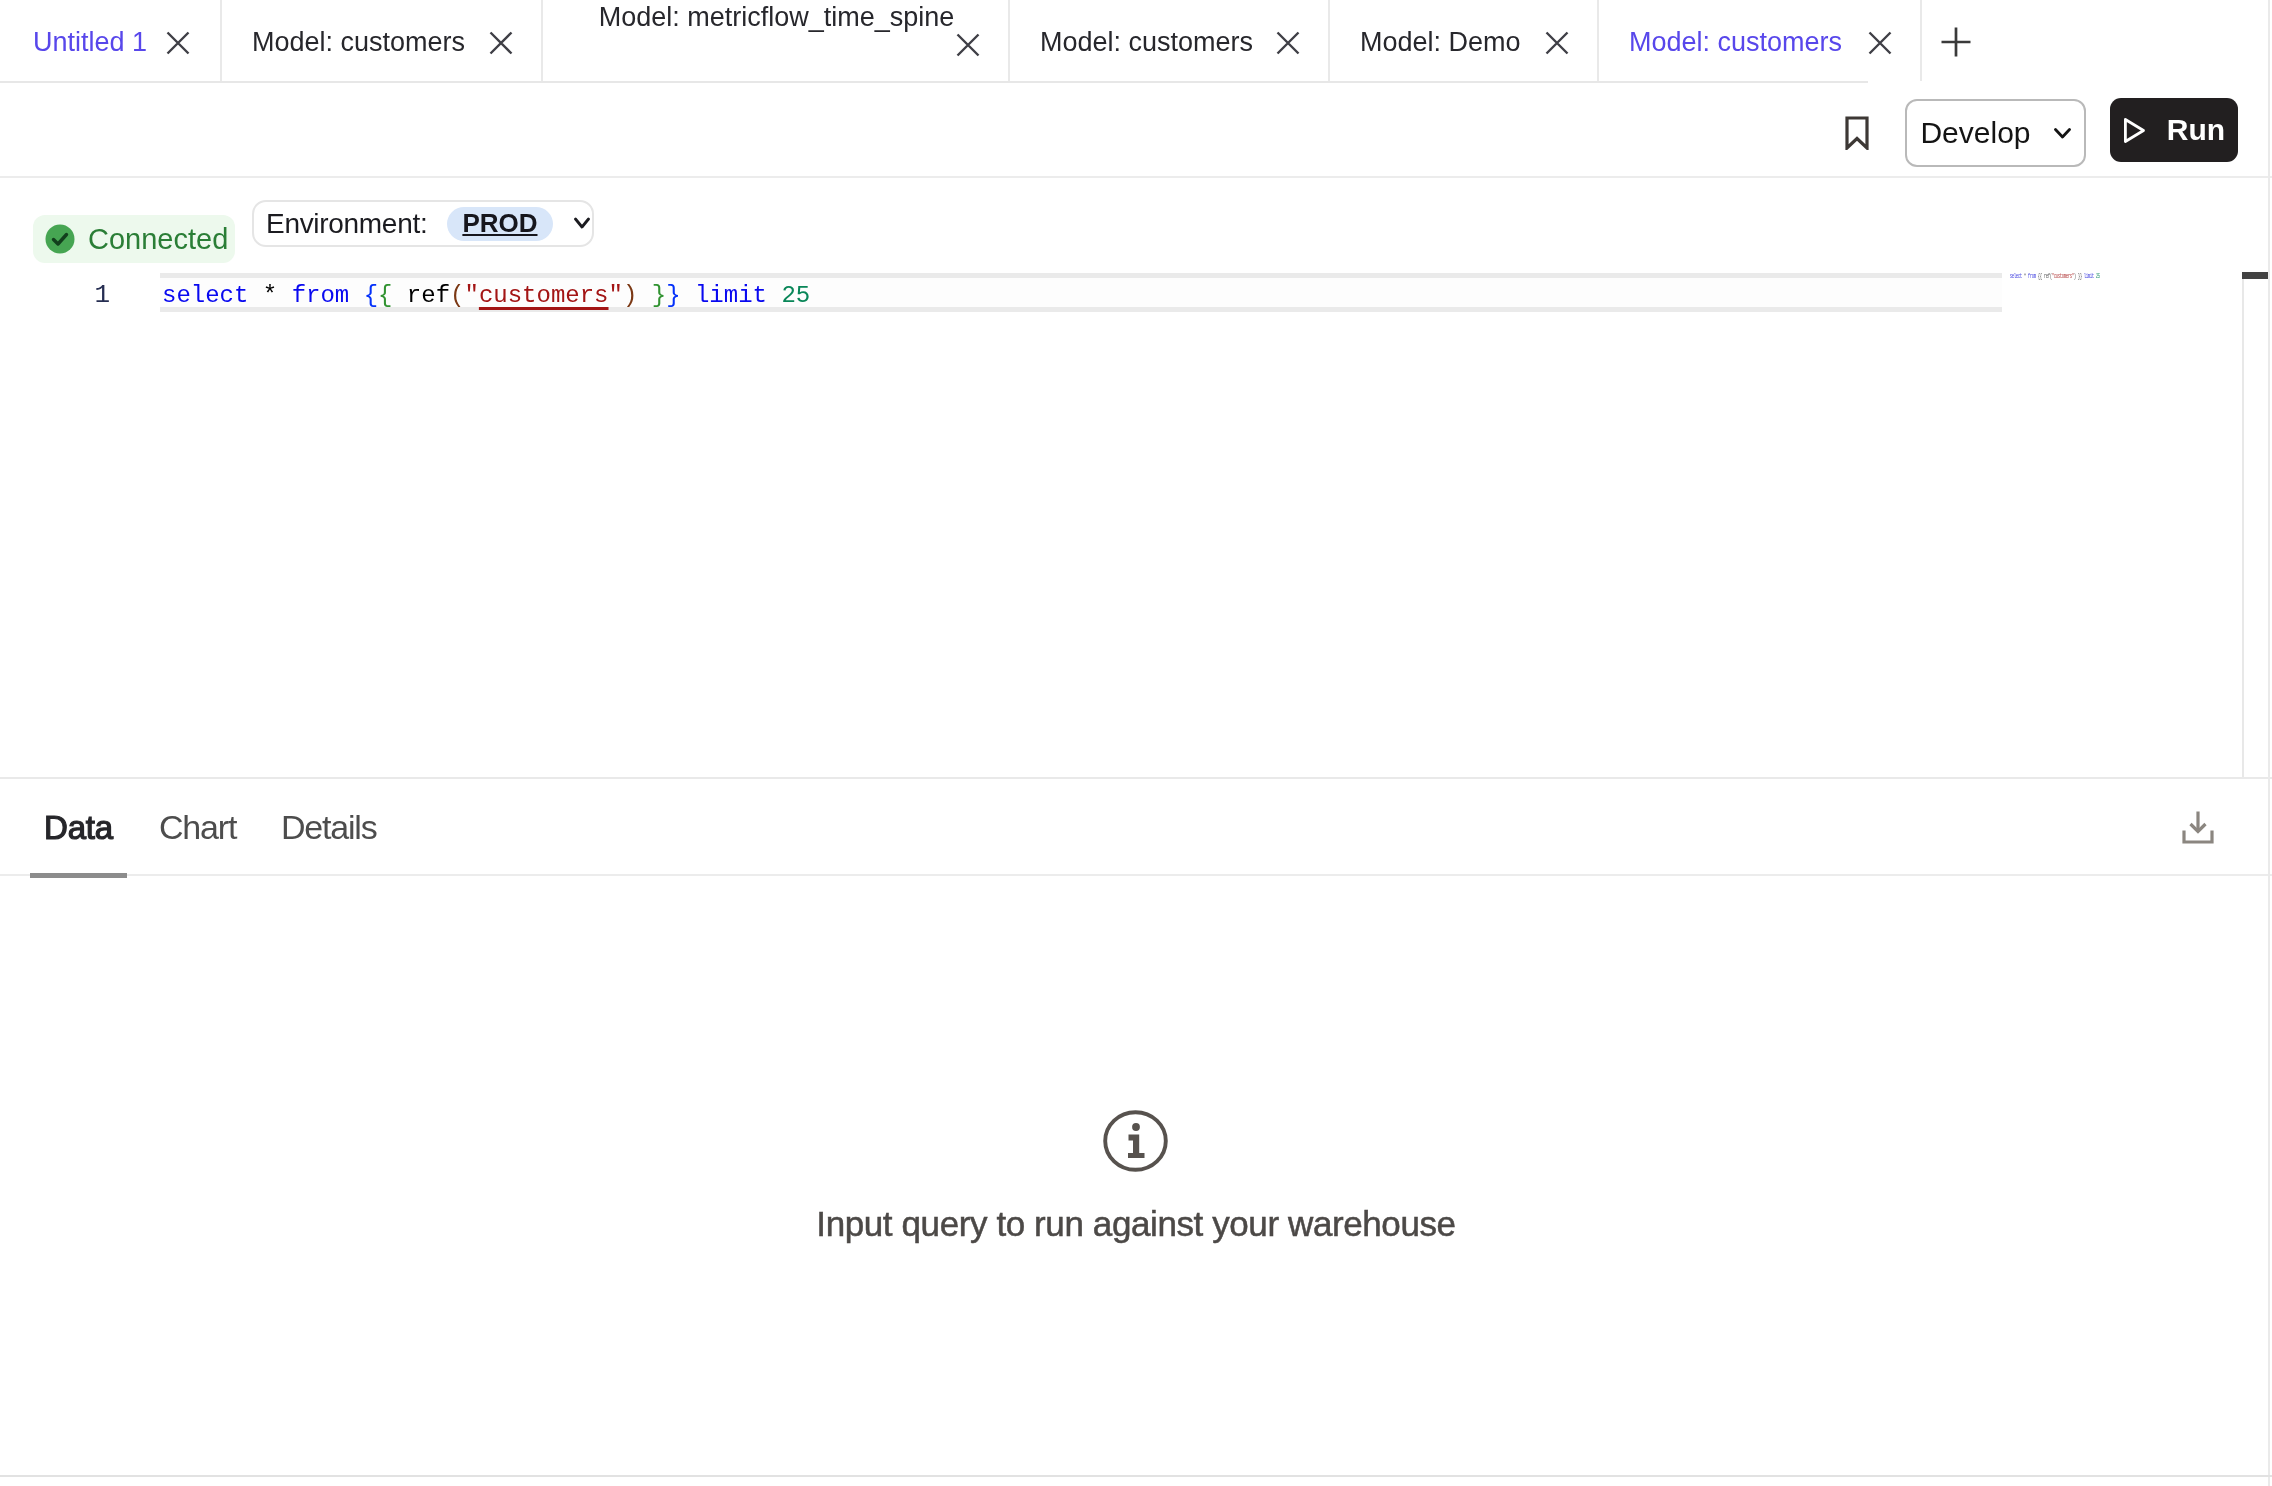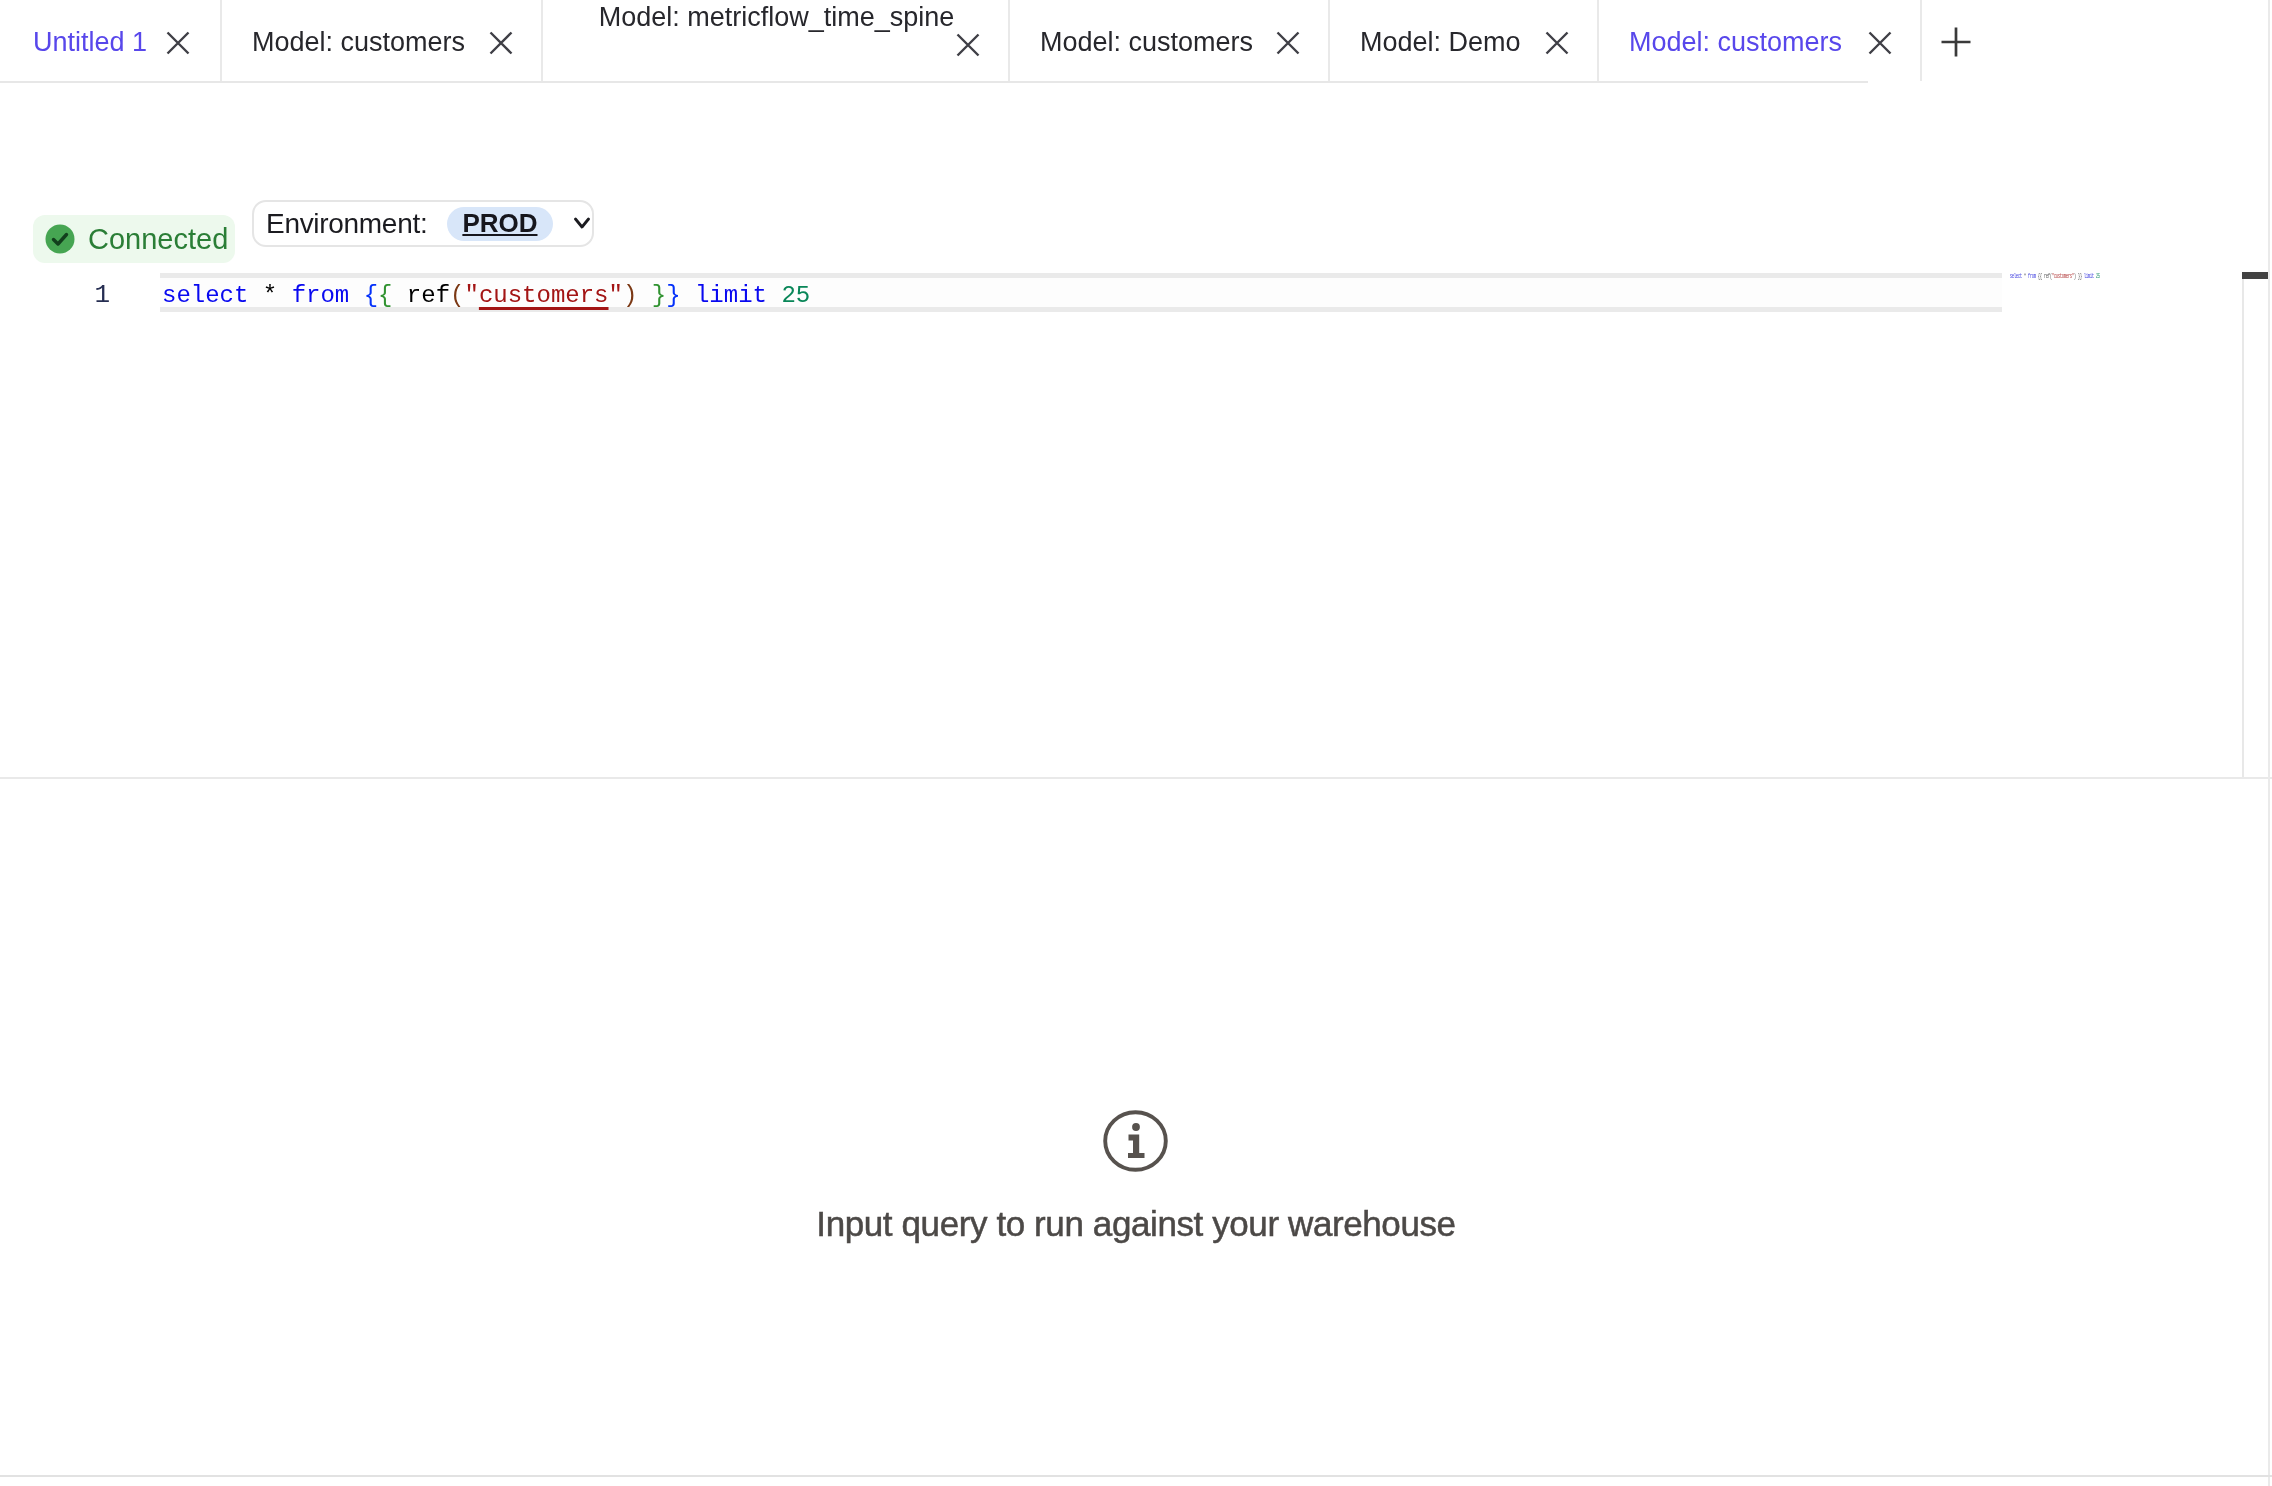--- a/index.html
+++ b/index.html
@@ -119,20 +119,37 @@
           <path d="M1.5 1.5 L22.5 22.5 M22.5 1.5 L1.5 22.5" stroke="#3f3f46" stroke-width="2.4" fill="none"></path>
         </svg>
     </div>
     <div class="plusbox">
       <svg width="32" height="32" viewBox="0 0 32 32" style="position:relative;top:1px;">
           <path d="M16 1.5 V30.5 M1.5 16 H30.5" stroke="#3a3a3a" stroke-width="2.7" fill="none"></path>
         </svg>
     </div>
   </div>
 
+  <div class="toolbar">
+    <svg class="bookmark" width="24" height="34" viewBox="0 0 24 34">
+        <path d="M2 2 H22 V32 L12 22.5 L2 32 Z" fill="none" stroke="#3d3835" stroke-width="3.2" stroke-linejoin="miter"></path>
+      </svg>
+    <div class="btn-develop">
+        <span>Develop</span>
+      <svg width="17" height="11" viewBox="0 0 17 11">
+          <path d="M1.5 1.5 L8.5 9 L15.5 1.5" stroke="#141414" stroke-width="2.8" fill="none" stroke-linecap="round" stroke-linejoin="round"></path>
+        </svg>
+    </div>
+    <div class="btn-run">
+      <svg width="23" height="27" viewBox="0 0 23 27">
+          <path d="M2.4 2.5 L20.5 13.5 L2.4 24.5 Z" stroke="#fff" stroke-width="2.8" fill="none" stroke-linejoin="round"></path>
+        </svg>
+      <span>Run</span>
+    </div>
+  </div>
 
   <div class="editor">
     <div class="pill-connected">
       <svg width="30" height="30" viewBox="0 0 30 30">
           <circle cx="15" cy="15" r="14.5" fill="#46a552"></circle>
           <path d="M8.5 15.5 L13 20 L21.5 10.5" stroke="#123f1c" stroke-width="3.4" fill="none" stroke-linecap="round" stroke-linejoin="round"></path>
         </svg>
       <span>Connected</span>
     </div>
     <div class="btn-env">
@@ -148,20 +165,31 @@
     <div class="code"><span class="kw">select</span><span class="blk"> * </span><span class="kw">from</span><span class="blk"> </span><span class="br1">{</span><span class="br2">{</span><span class="blk"> ref</span><span class="br3">(</span><span class="str">"</span><span class="lnk">customers</span><span class="str">"</span><span class="br3">)</span><span class="blk"> </span><span class="br2">}</span><span class="br1">}</span><span class="blk"> </span><span class="kw">limit</span><span class="blk"> </span><span class="num">25</span></div>
 
     <svg class="minimap" width="92" height="10" viewBox="0 0 92 10">
       <text x="0" y="7" textLength="90" lengthAdjust="spacingAndGlyphs" font-family="Liberation Mono, monospace" font-size="7" xml:space="preserve"><tspan fill="#1414d8">select</tspan><tspan fill="#222"> * </tspan><tspan fill="#1414d8">from</tspan><tspan fill="#333"> {{ ref(</tspan><tspan fill="#a31515">"customers"</tspan><tspan fill="#333">) }} </tspan><tspan fill="#1414d8">limit</tspan><tspan fill="#098658"> 25</tspan></text>
     </svg>
     <div class="sb-line"></div>
     <div class="sb-slider"></div>
   </div>
 
   <div class="results">
+    <div class="rtabs">
+      <div class="rtab-data">Data</div>
+      <div class="rtab-underline"></div>
+      <div class="rtab" style="left:159px;">Chart</div>
+      <div class="rtab" style="left:281px;">Details</div>
+      <svg class="dl" width="32" height="33" viewBox="0 0 32 33">
+        <path d="M16 0.5 V19" stroke="#8b8680" stroke-width="3.2" fill="none"></path>
+        <path d="M8.5 13 L16 20.5 L23.5 13" stroke="#8b8680" stroke-width="3.2" fill="none"></path>
+        <path d="M2 19.5 V31 H30 V19.5" stroke="#8b8680" stroke-width="3.2" fill="none"></path>
+      </svg>
+    </div>
     <svg class="empty-icon" width="65" height="62" viewBox="0 0 65 62">
       <ellipse cx="32.5" cy="31" rx="30.3" ry="28.8" fill="none" stroke="#57524e" stroke-width="3.9"></ellipse>
       <circle cx="33" cy="17" r="3.9" fill="#57524e"></circle>
       <rect x="30" y="24.5" width="6.2" height="20.5" fill="#57524e"></rect>
       <rect x="25.5" y="24.5" width="4.5" height="6" fill="#57524e"></rect>
       <rect x="25" y="43" width="16.5" height="5" fill="#57524e"></rect>
     </svg>
     <div class="empty-text">Input query to run against your warehouse</div>
   </div>
 

